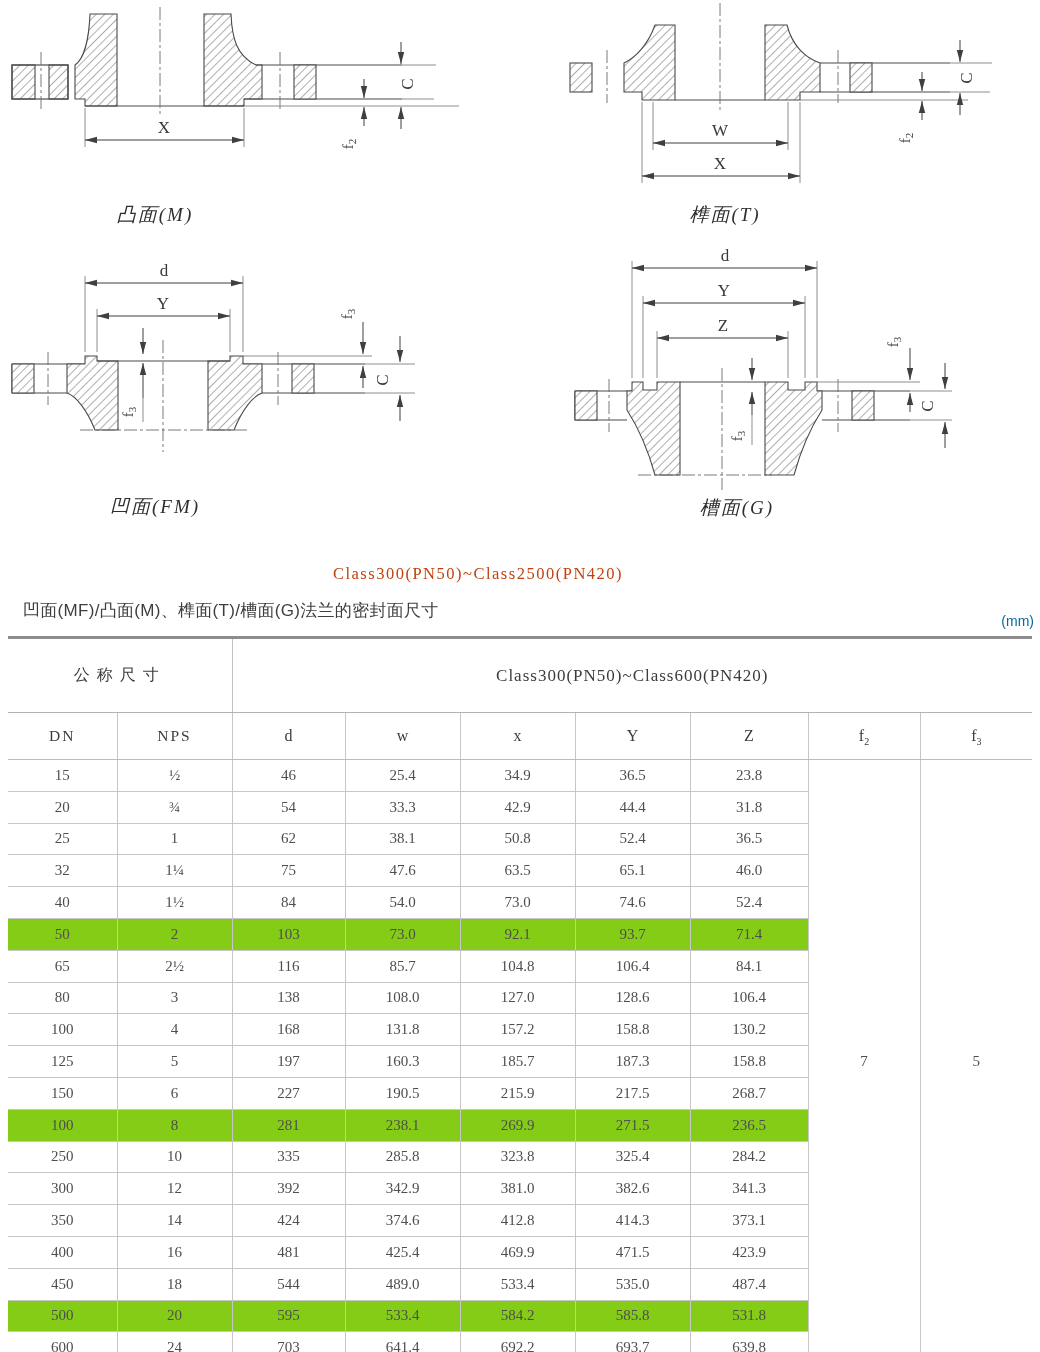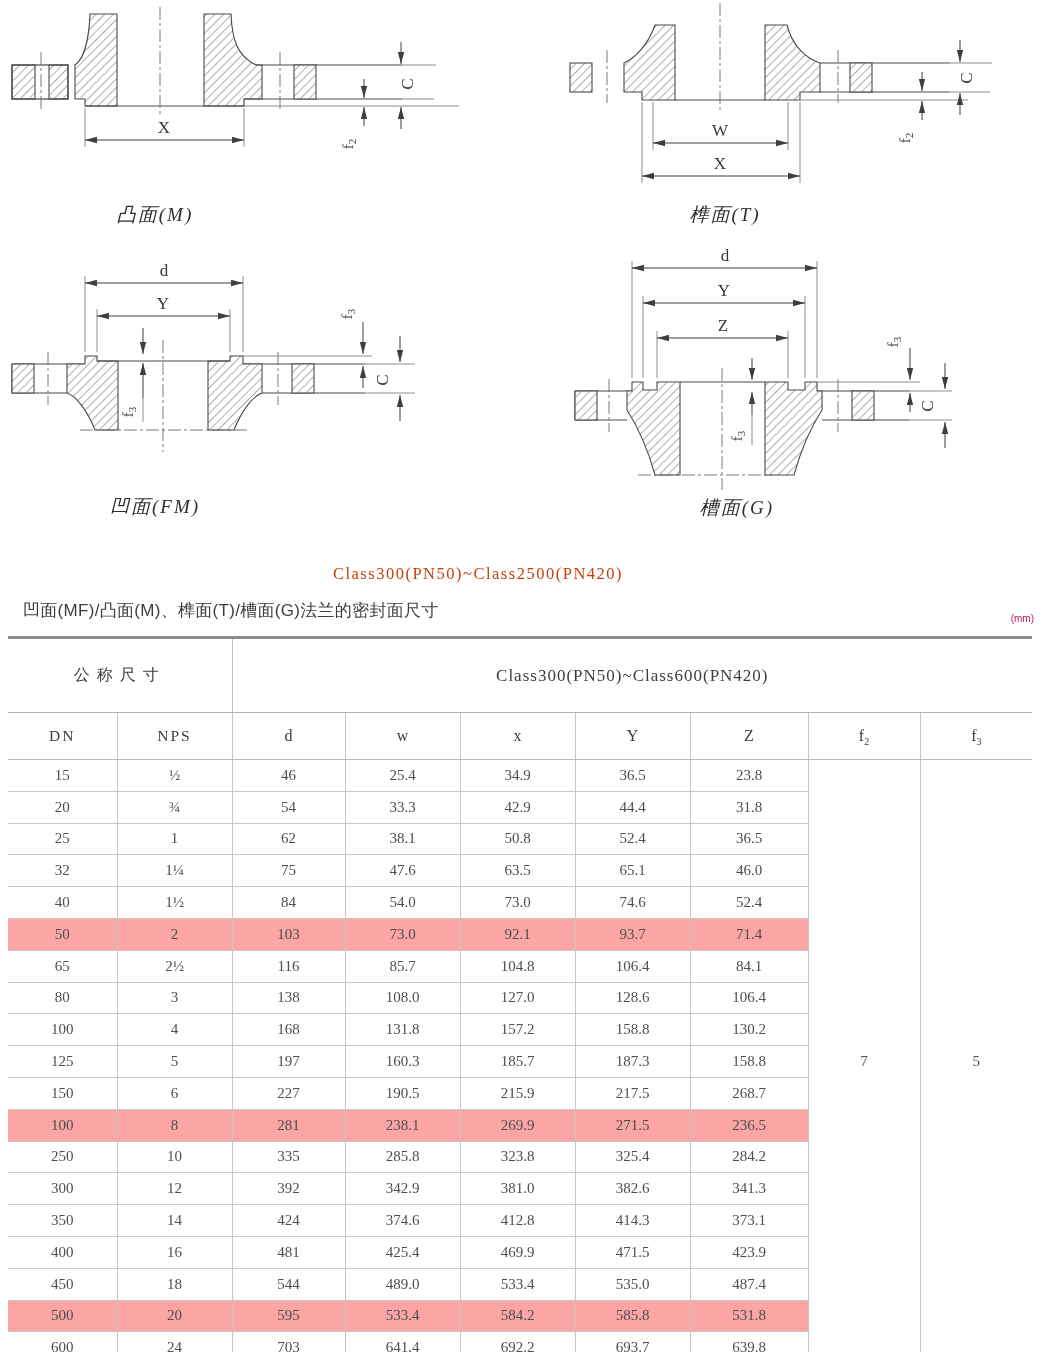--- a/index.html
+++ b/index.html
@@ -17,38 +17,38 @@
   .dts{font-family:"Liberation Serif",serif;font-size:15px;fill:#383838;}
   .sub{font-size:11px;}
   
   .diag-label{position:absolute;text-align:center;font-size:19px;color:#2e2e2e;
               font-family:"Liberation Serif",serif;letter-spacing:2px;font-style:italic;}
   #fig-caption{position:absolute;left:128px;top:540px;width:700px;text-align:center;
                font-size:16.5px;color:#c2410c;letter-spacing:1.5px;margin-top:24px;}
   #table-title{position:absolute;left:23px;top:599px;font-family:"Liberation Sans",sans-serif;
                font-size:17px;color:#3e3e3e;letter-spacing:.3px;}
   #unit-note{position:absolute;right:6px;top:613px;font-family:"Liberation Sans",sans-serif;
-             font-size:10px;color:#be185d;}
+             font-size:14px;color:#0369a1;}
   
   #table-wrap{position:absolute;left:8px;top:636px;width:1024px;
               border-top:3px solid #8d8d8d;border-bottom:3px solid #8d8d8d;}
   table{border-collapse:collapse;table-layout:fixed;width:1024px;
         font-family:"Liberation Serif",serif;color:#4e4e4e;}
   th,td{padding:0;text-align:center;vertical-align:middle;font-weight:normal;}
   .hr1 th{height:73px;border-bottom:1px solid #b3b3b3;}
   .h1a{border-right:1px solid #c0c0c0;font-size:16px;letter-spacing:7px;color:#3c3c3c;}
   .h1b{font-size:17px;letter-spacing:1px;color:#3c3c3c;}
   .hr2 th{height:46px;border-right:1px solid #c6c6c6;border-bottom:1px solid #bcbcbc;
           font-size:16px;color:#3c3c3c;}
   .hr2 th.noR{border-right:none;}
   .hr2 th.sp{letter-spacing:2px;font-size:15.5px;}
   sub{font-size:10px;line-height:0;}
   tbody td{height:30.8px;font-size:15px;border-right:1px solid #c6c6c6;
            border-bottom:1px solid #c6c6c6;}
-  tbody td.shade{background:#fca5a5;}
+  tbody td.shade{background:#84cc16;}
   tbody td.fmerge{border-bottom:none;font-size:15px;}
   tbody td.fmerge:last-child{border-right:none;}
   tbody tr.lastrow td{border-bottom:none;}
 </style>
 </head>
 <body>
 
 <div id="page">
 
   <svg style="left:4px;top:4px;" width="500" height="232" viewBox="0 0 500 232">

